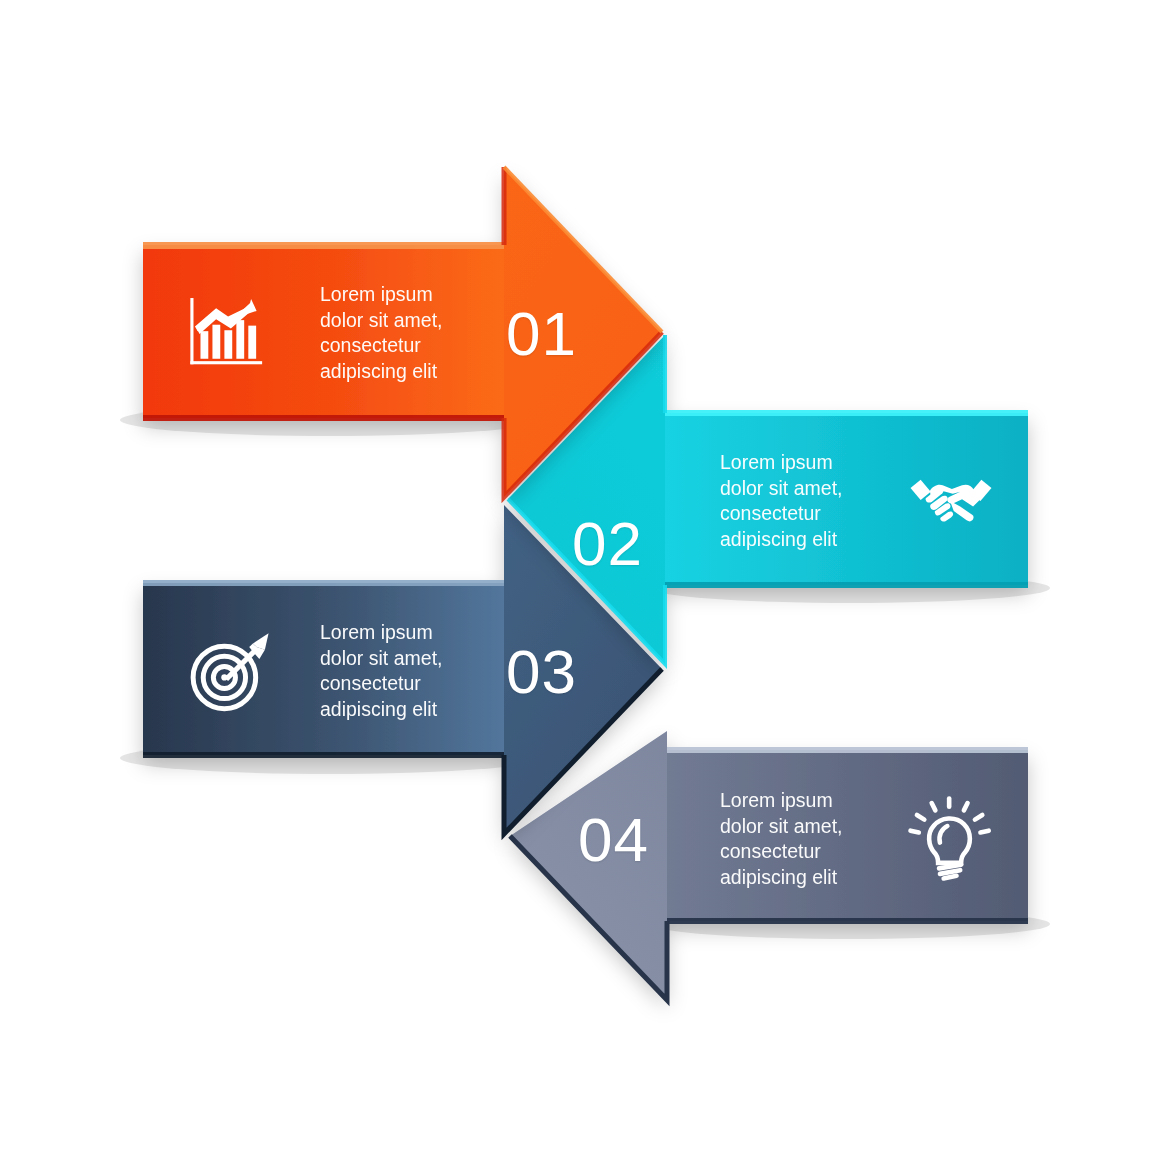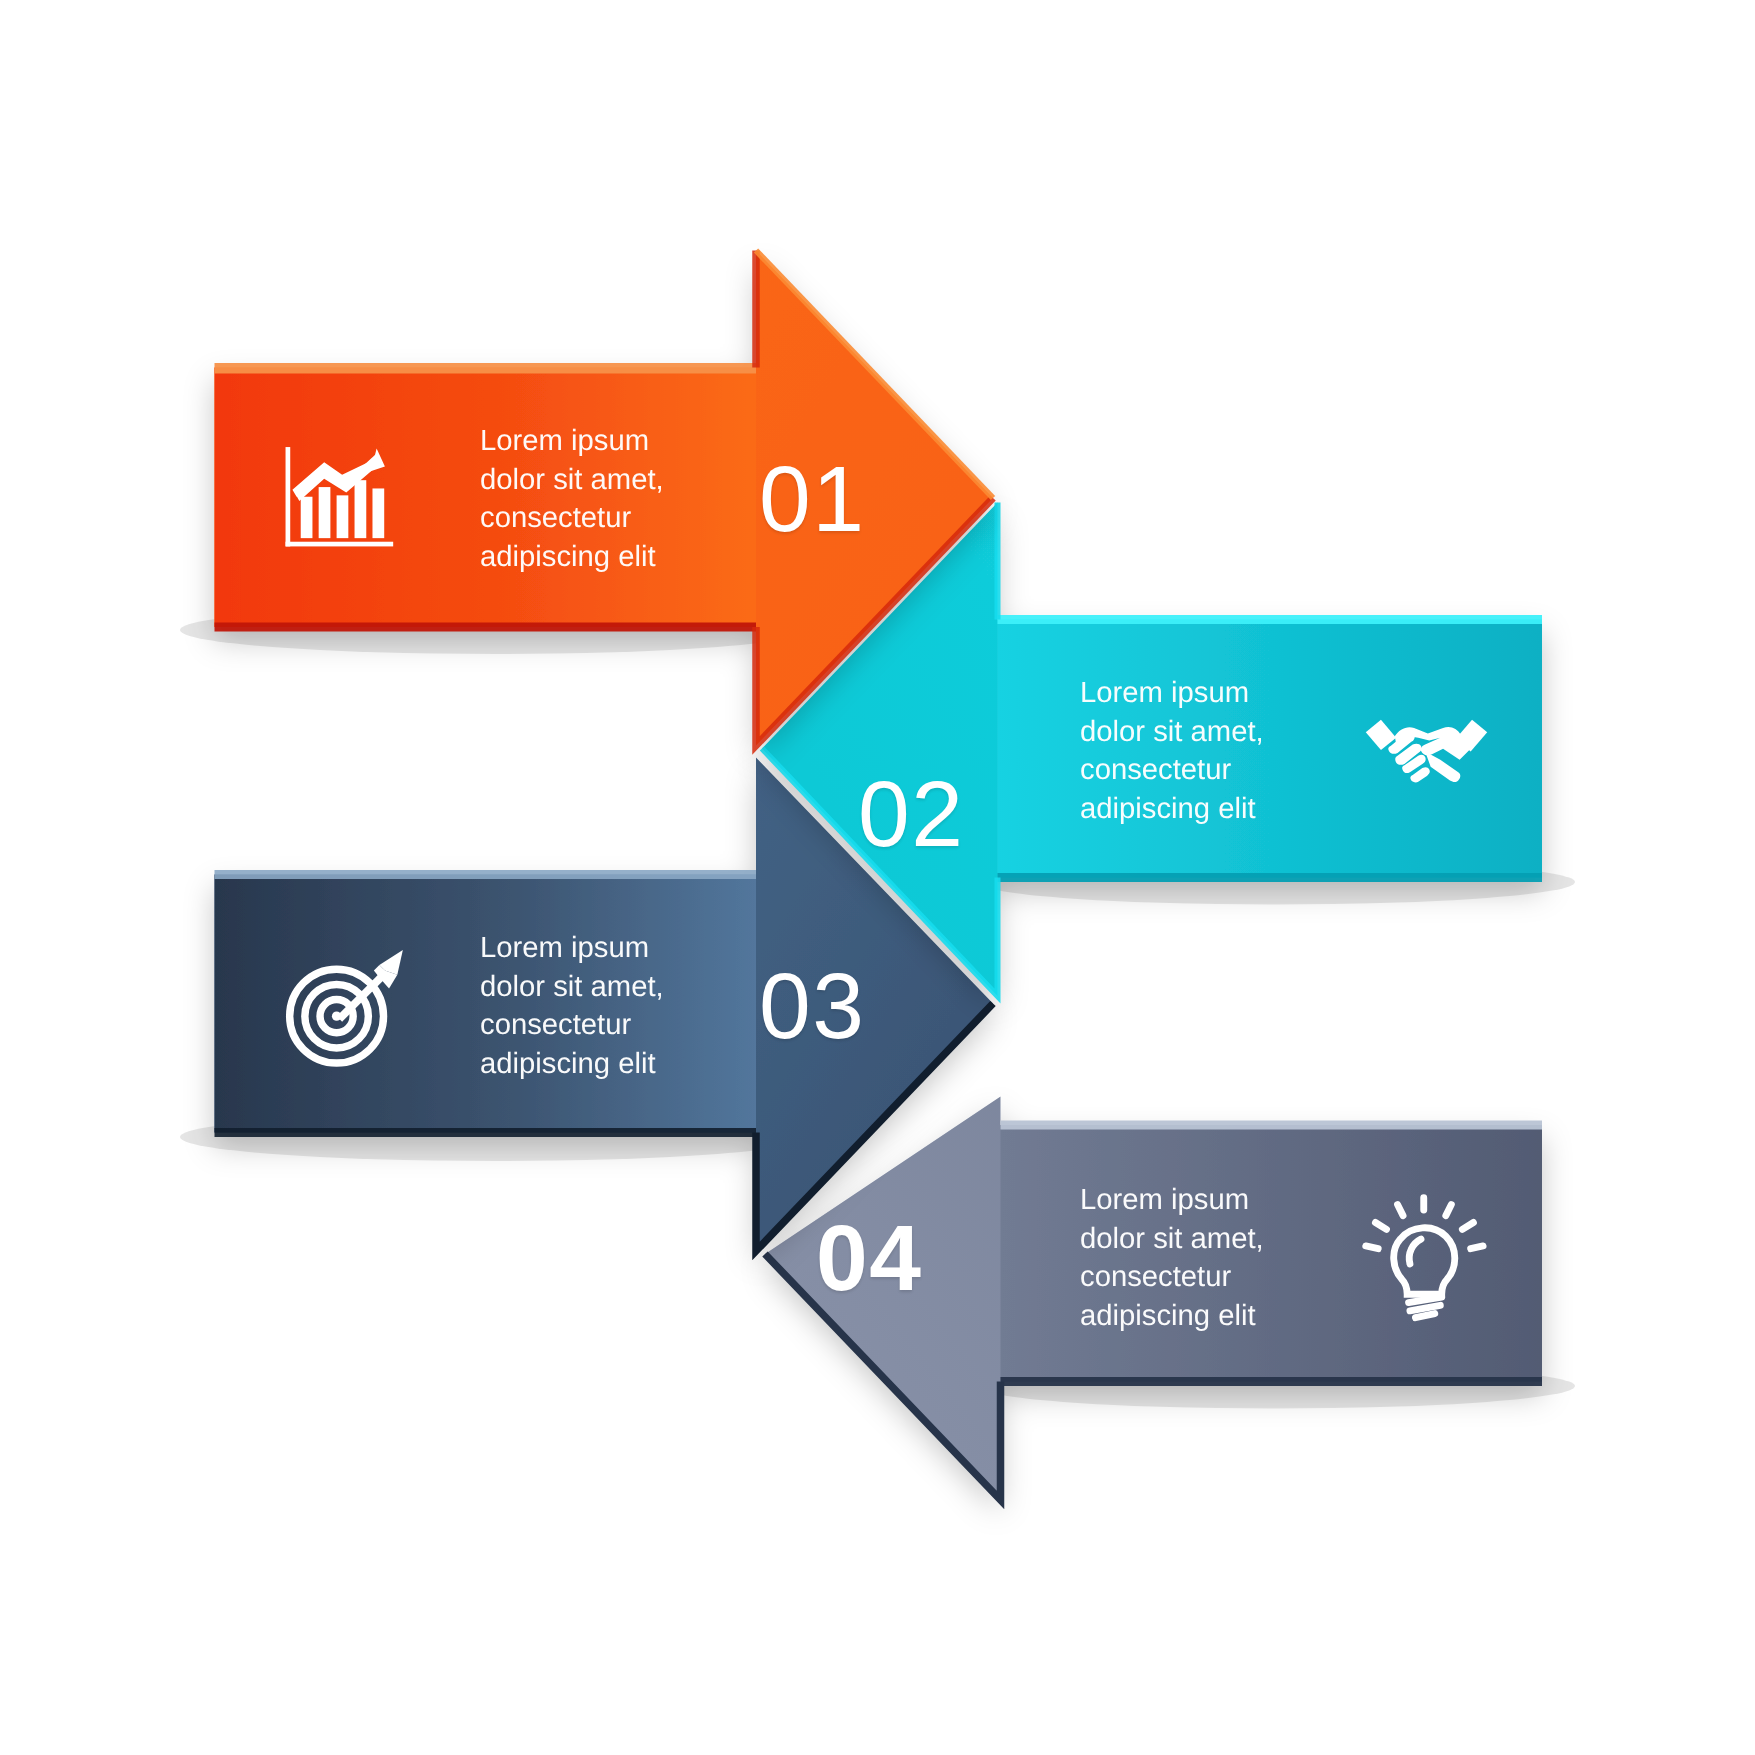--- a/index.html
+++ b/index.html
@@ -254,16 +254,16 @@
           <path d="M76 30 L84 25"></path>
           <path d="M15 44 L6 42"></path>
           <path d="M82 44 L91 42"></path>
         </g>
       </svg>
     </div>
     <div class="desc" style="left:720px;top:788px;width:190px;">Lorem ipsum
 dolor sit amet,
 consectetur
 adipiscing elit</div>
-    <div class="num" style="left:544px;top:809px;font-weight:bold;">04</div>
+    <div class="num" style="left:578px;top:809px;">04</div>
 
   </div>
 </div>
 
 </body></html>

